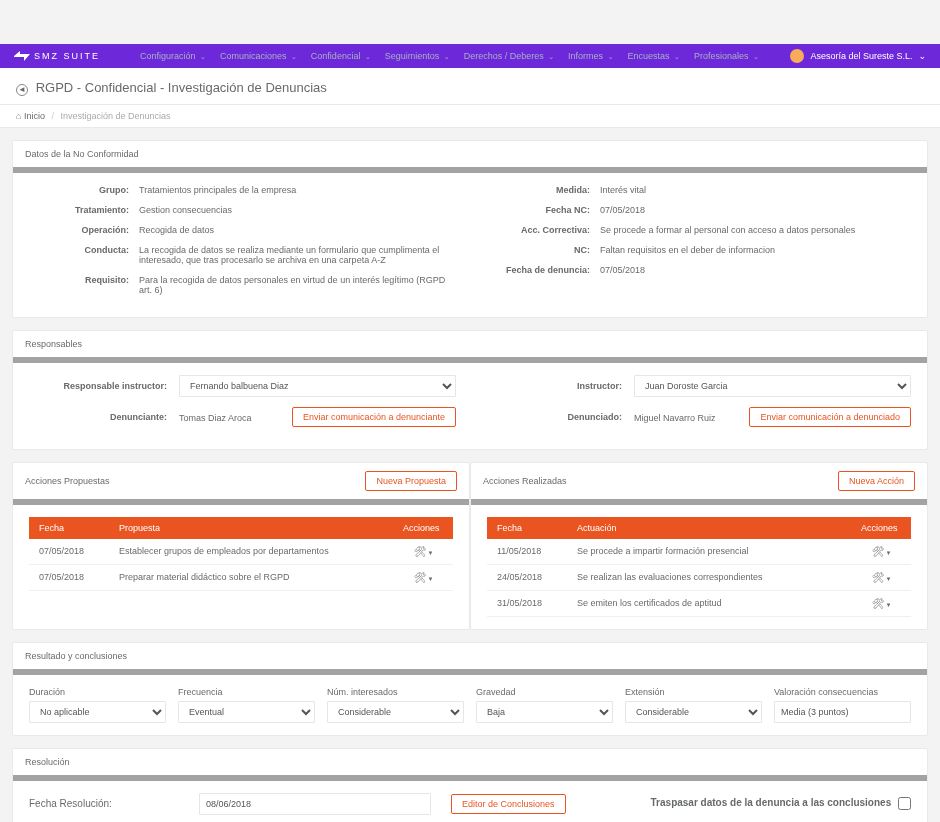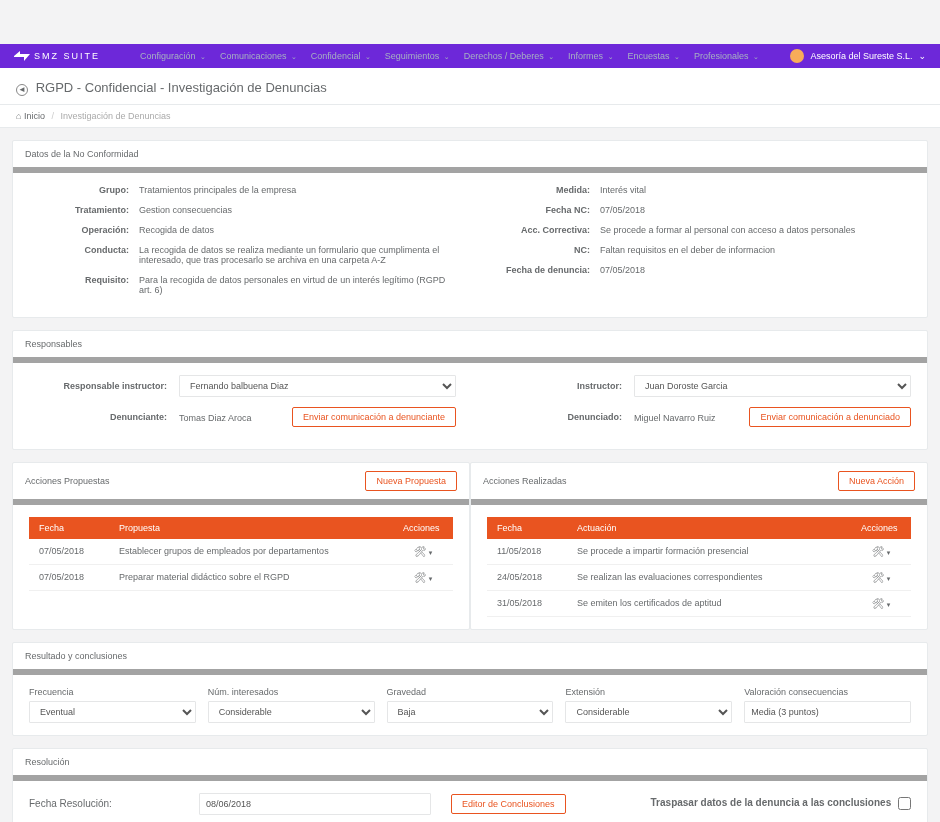--- a/index.html
+++ b/index.html
@@ -250,20 +250,24 @@
   </div>
 </div>
 
 <div class="panel">
   <div class="panel-h">
         <span>Resultado y conclusiones</span>
       </div>
   <div class="panel-b">
     <div class="results-row" id="res-fields">
           <div class="rf">
+            <label>Duración</label>
+            <select><option>No aplicable</option></select>
+          </div>
+          <div class="rf">
             <label>Frecuencia</label>
             <select><option>Eventual</option></select>
           </div>
           <div class="rf">
             <label>Núm. interesados</label>
             <select><option>Considerable</option></select>
           </div>
           <div class="rf">
             <label>Gravedad</label>
             <select><option>Baja</option></select>

